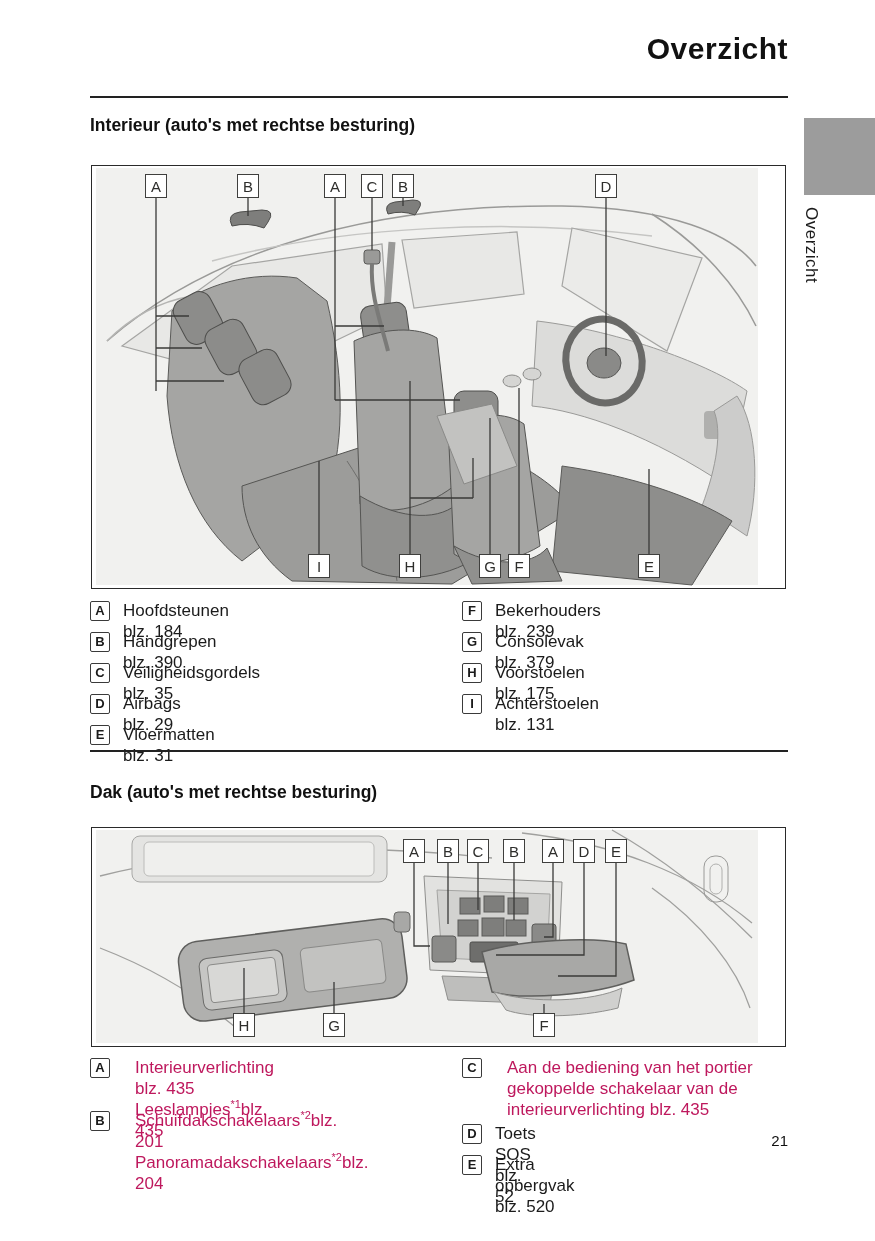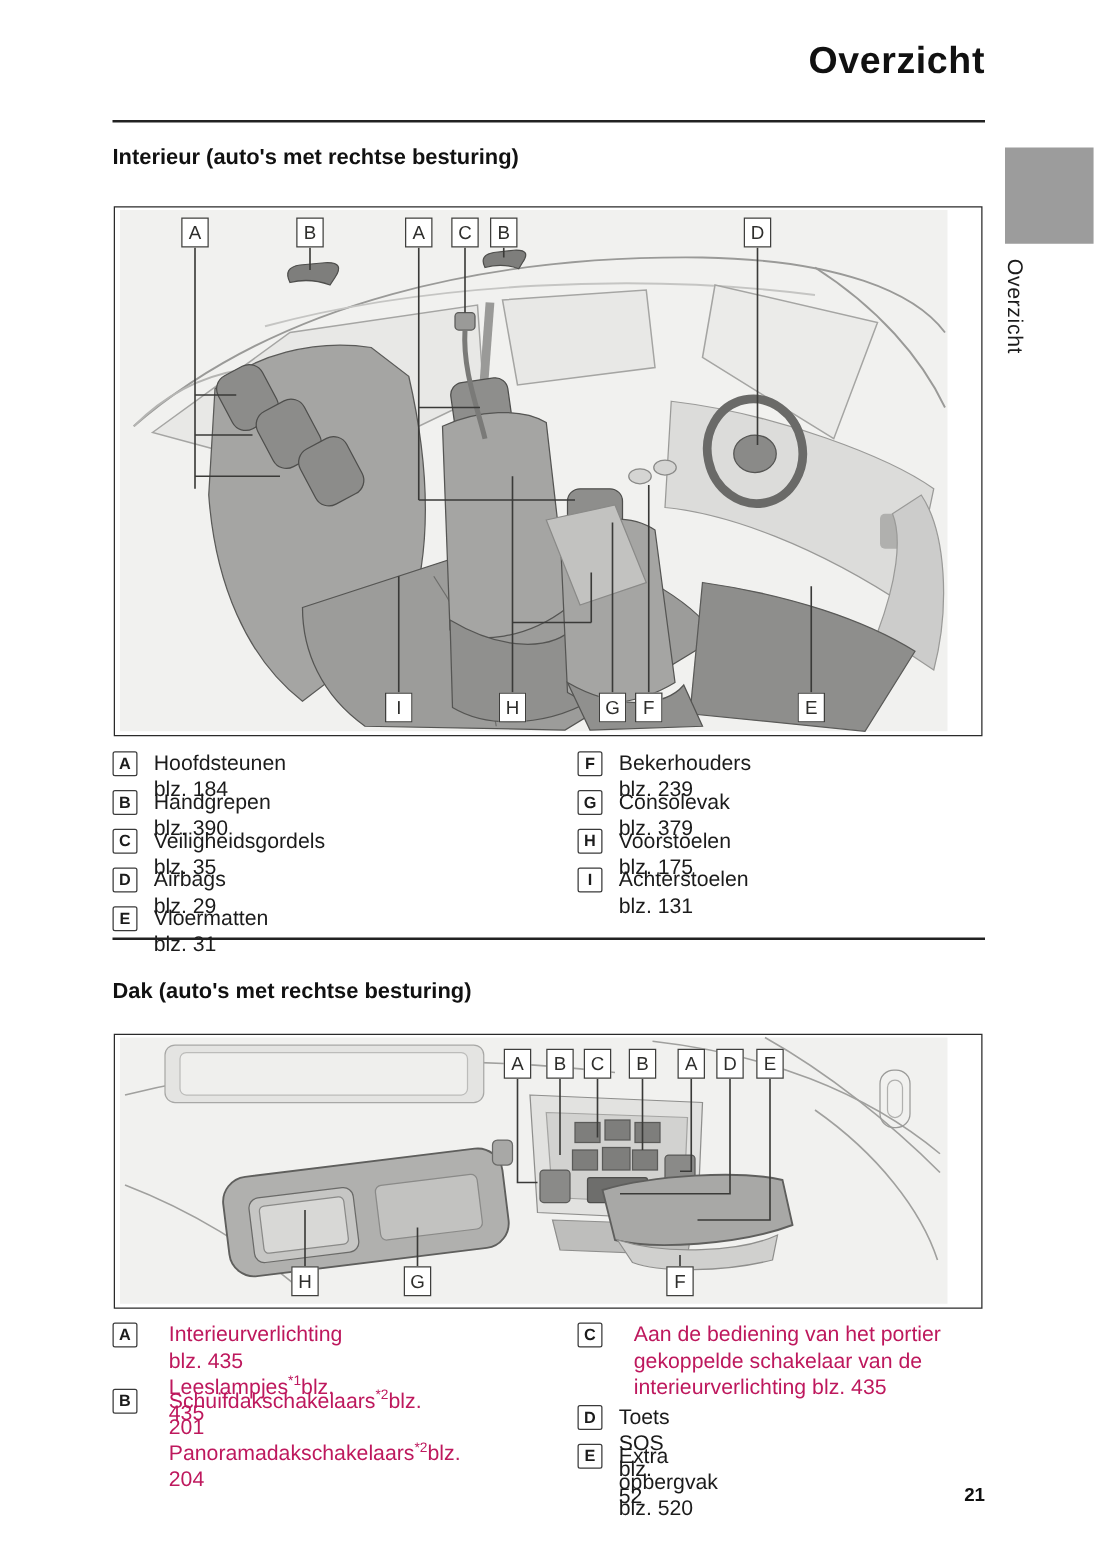--- a/index.html
+++ b/index.html
@@ -31,22 +31,22 @@
 
   .legend { position:absolute; }
   .legend-row { position:absolute; display:flex; align-items:flex-start; }
   .key-box { flex:0 0 auto; width:20px; height:20px; border:1.5px solid #3a3a3a; border-radius:2px;
     font-size:13px; font-weight:bold; color:#1b1b1b; text-align:center; line-height:18px; margin-top:1px; }
   .legend-text { margin-left:13px; font-size:17px; color:#1b1b1b; line-height:21px; }
   .legend-lines { margin-left:25px; font-size:17px; color:#be185d; line-height:21px; }
   .legend-lines .wrap { width:252px; }
   sup { font-size:11px; line-height:0; }
 
-  .page-number { position:absolute; top:1188px; left:90px; width:698px; text-align:right;
-    font-size:15px; font-weight:bold; color:#111; }
+  .page-number { position:absolute; top:1132px; left:90px; width:698px; text-align:right;
+    font-size:15px; font-weight:normal; color:#111; }
 </style>
 </head>
 <body>
 
 <div class="page">
 
   <div class="page-title">Overzicht</div>
   <div class="rule rule-top"></div>
 
   <div class="section-heading heading-1">Interieur (auto's met rechtse besturing)</div>

